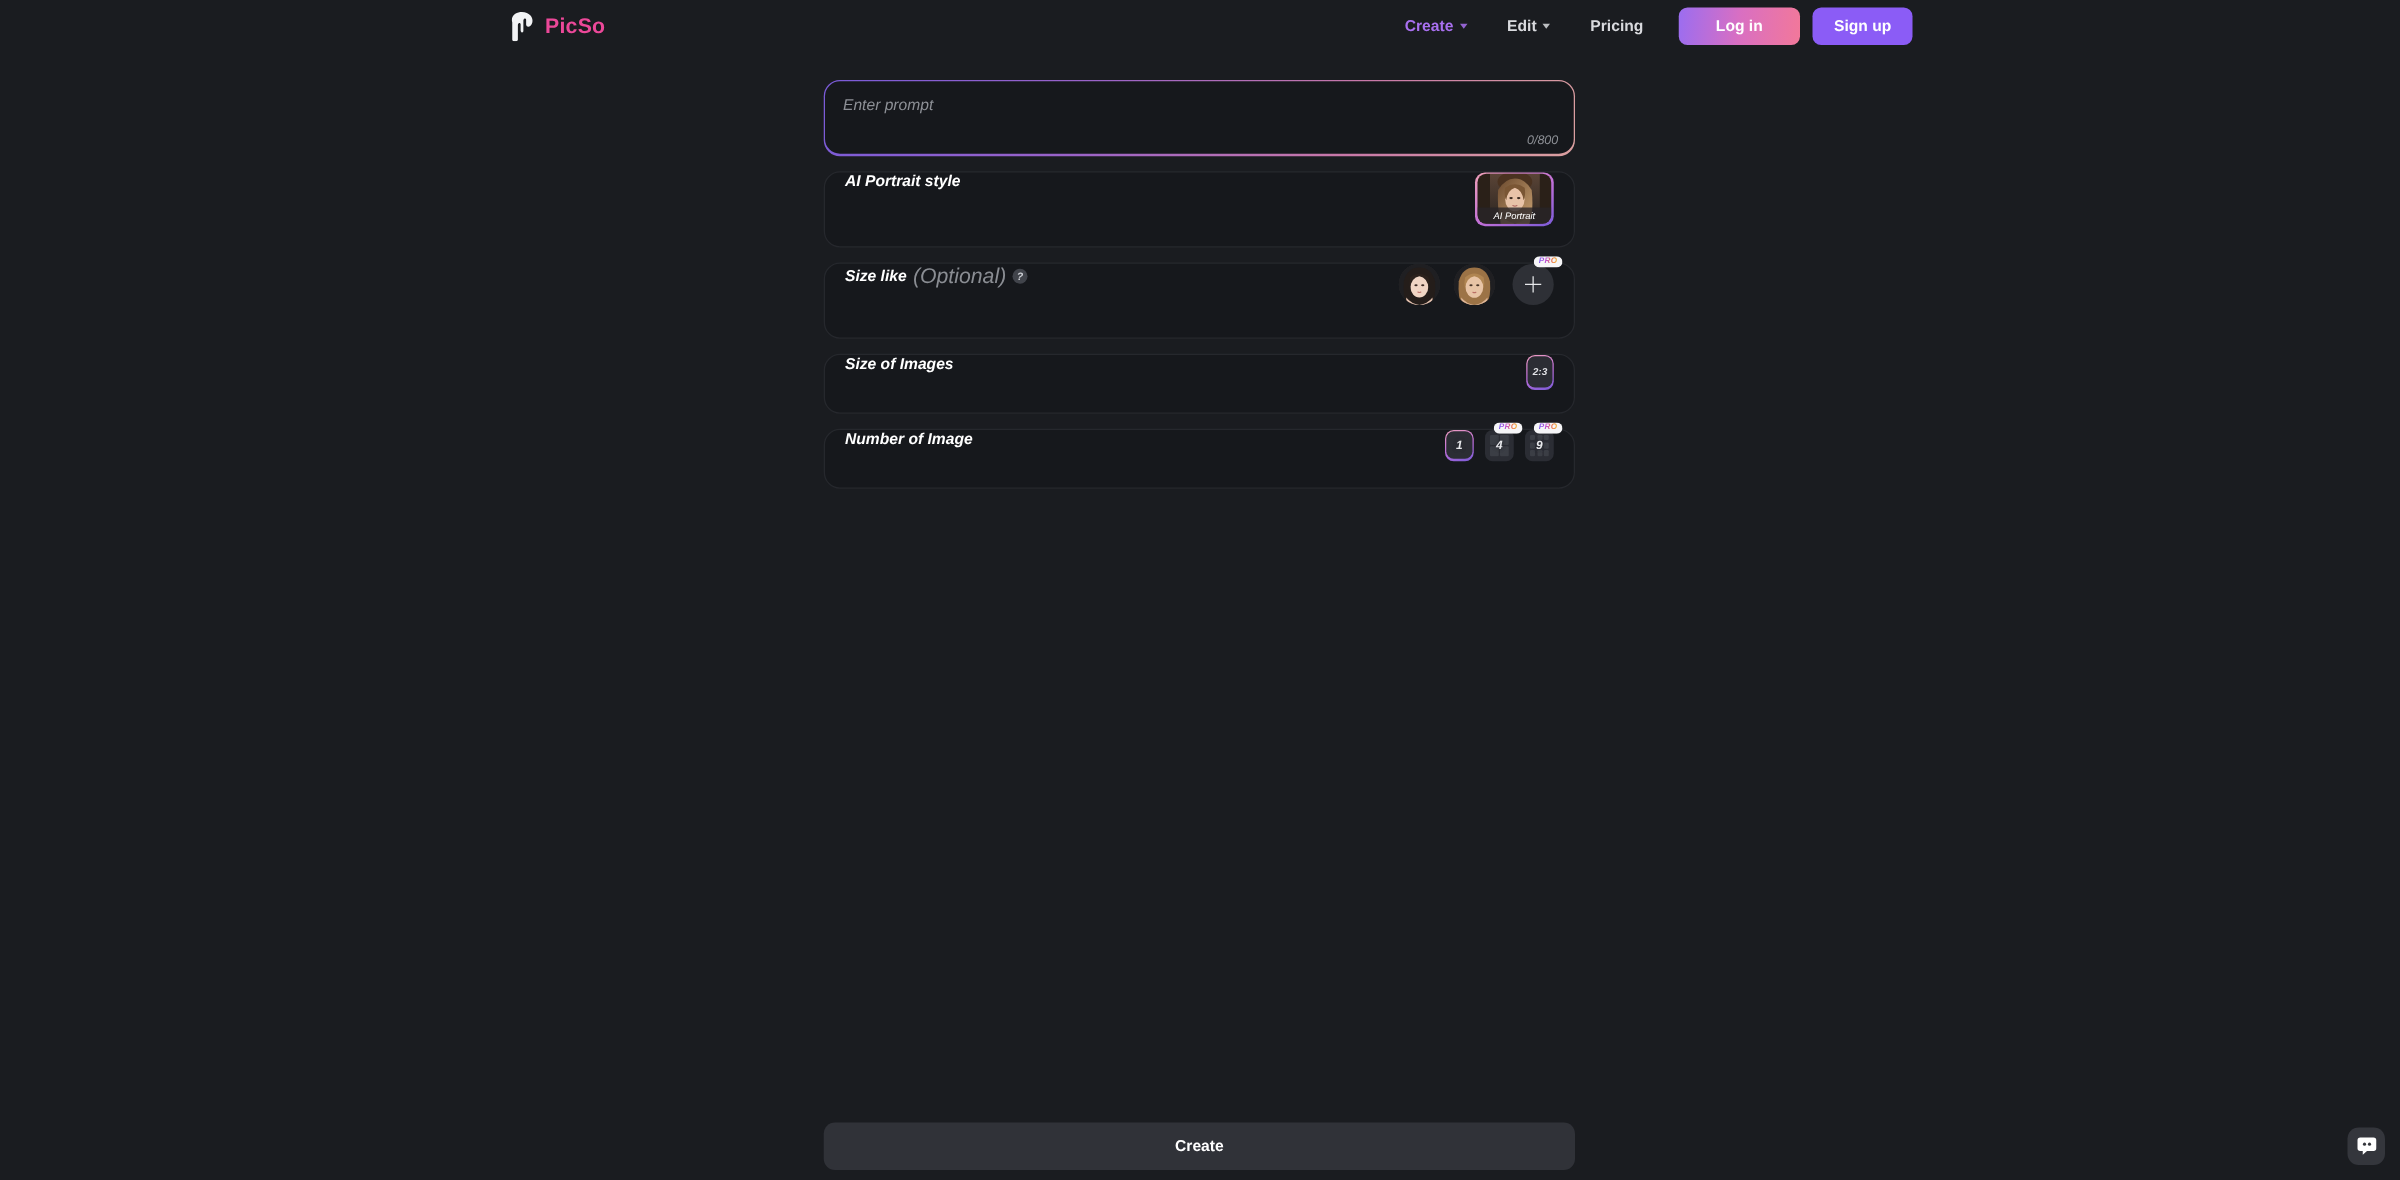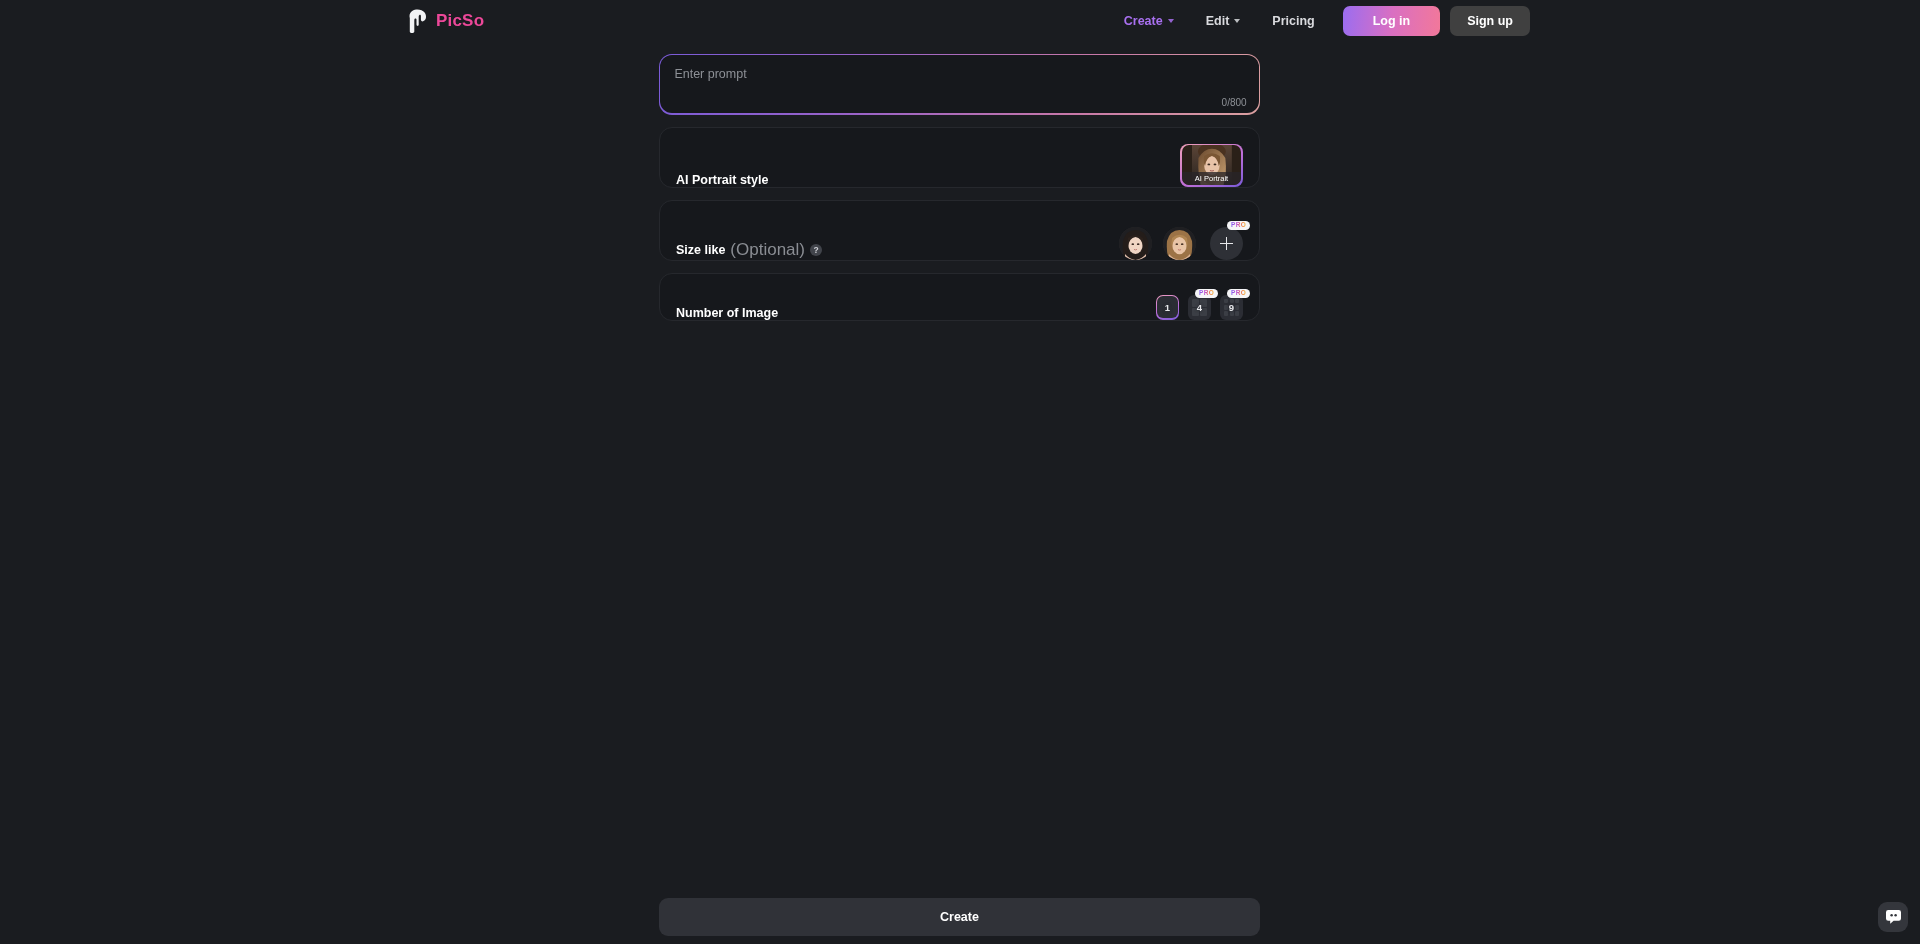--- a/index.html
+++ b/index.html
@@ -53,31 +53,32 @@
     margin-left: 12px;
     font-size: 12.5px; font-weight: bold; color: #fff;
     background: linear-gradient(95deg, #9b6df0 0%, #d96fc2 50%, #f2789a 100%);
     border-radius: 7px;
     padding: 8px 30px;
     cursor: pointer; white-space: nowrap;
   }
   .btn-signup {
     margin-left: 10px;
     font-size: 12.5px; font-weight: bold; color: #ffffff;
-    background: #404040;
+    background: #8b5cf6;
     border-radius: 7px;
     padding: 8px 17px;
     cursor: pointer; white-space: nowrap;
   }
 
   
   .panel {
     position: absolute;
-    left: 659px; top: 54px;
+    left: 659px; top: 64px;
     width: 601px;
+    font-style: italic;
   }
   .card {
     background: #16181c;
     border: 1px solid #26282d;
     border-radius: 13px;
     margin-bottom: 12px;
   }
 
   
   .prompt-wrap {
@@ -96,21 +97,21 @@
   }
   .prompt-ph {
     color: #8d9096; font-size: 12.5px;
   }
   .prompt-count {
     position: absolute; right: 12px; bottom: 5px;
     color: #8d9096; font-size: 10px;
   }
 
   .row {
-    display: flex; align-items: flex-end;
+    display: flex; align-items: flex-start;
     justify-content: space-between;
     padding: 0 16px;
     gap: 39px;
   }
   .row-label {
     color: #ffffff; font-size: 12.5px; font-weight: bold;
     display: flex; align-items: center; gap: 5px;
   }
   .row-sub { color: #8a8d93; font-weight: normal; font-size: 17px; }
   .help-icon {
@@ -378,20 +379,26 @@
         </svg>
       </div>
 
       <div class="add-face">
         <div class="plus"></div>
         <div class="pro-badge"><span>PRO</span></div>
       </div>
     </div>
   </div>
 
+  <div class="card card-size row">
+    <div class="row-label">Size of Images</div>
+    <div class="ratio-chip">
+      <div class="ratio-chip-inner">2:3</div>
+    </div>
+  </div>
 
   <div class="card card-number row">
     <div class="row-label">Number of Image</div>
     <div class="num-opts">
 
       <div class="num-opt selected">
         <div class="num-opt-inner">
           <span class="num-label">1</span>
         </div>
       </div>

